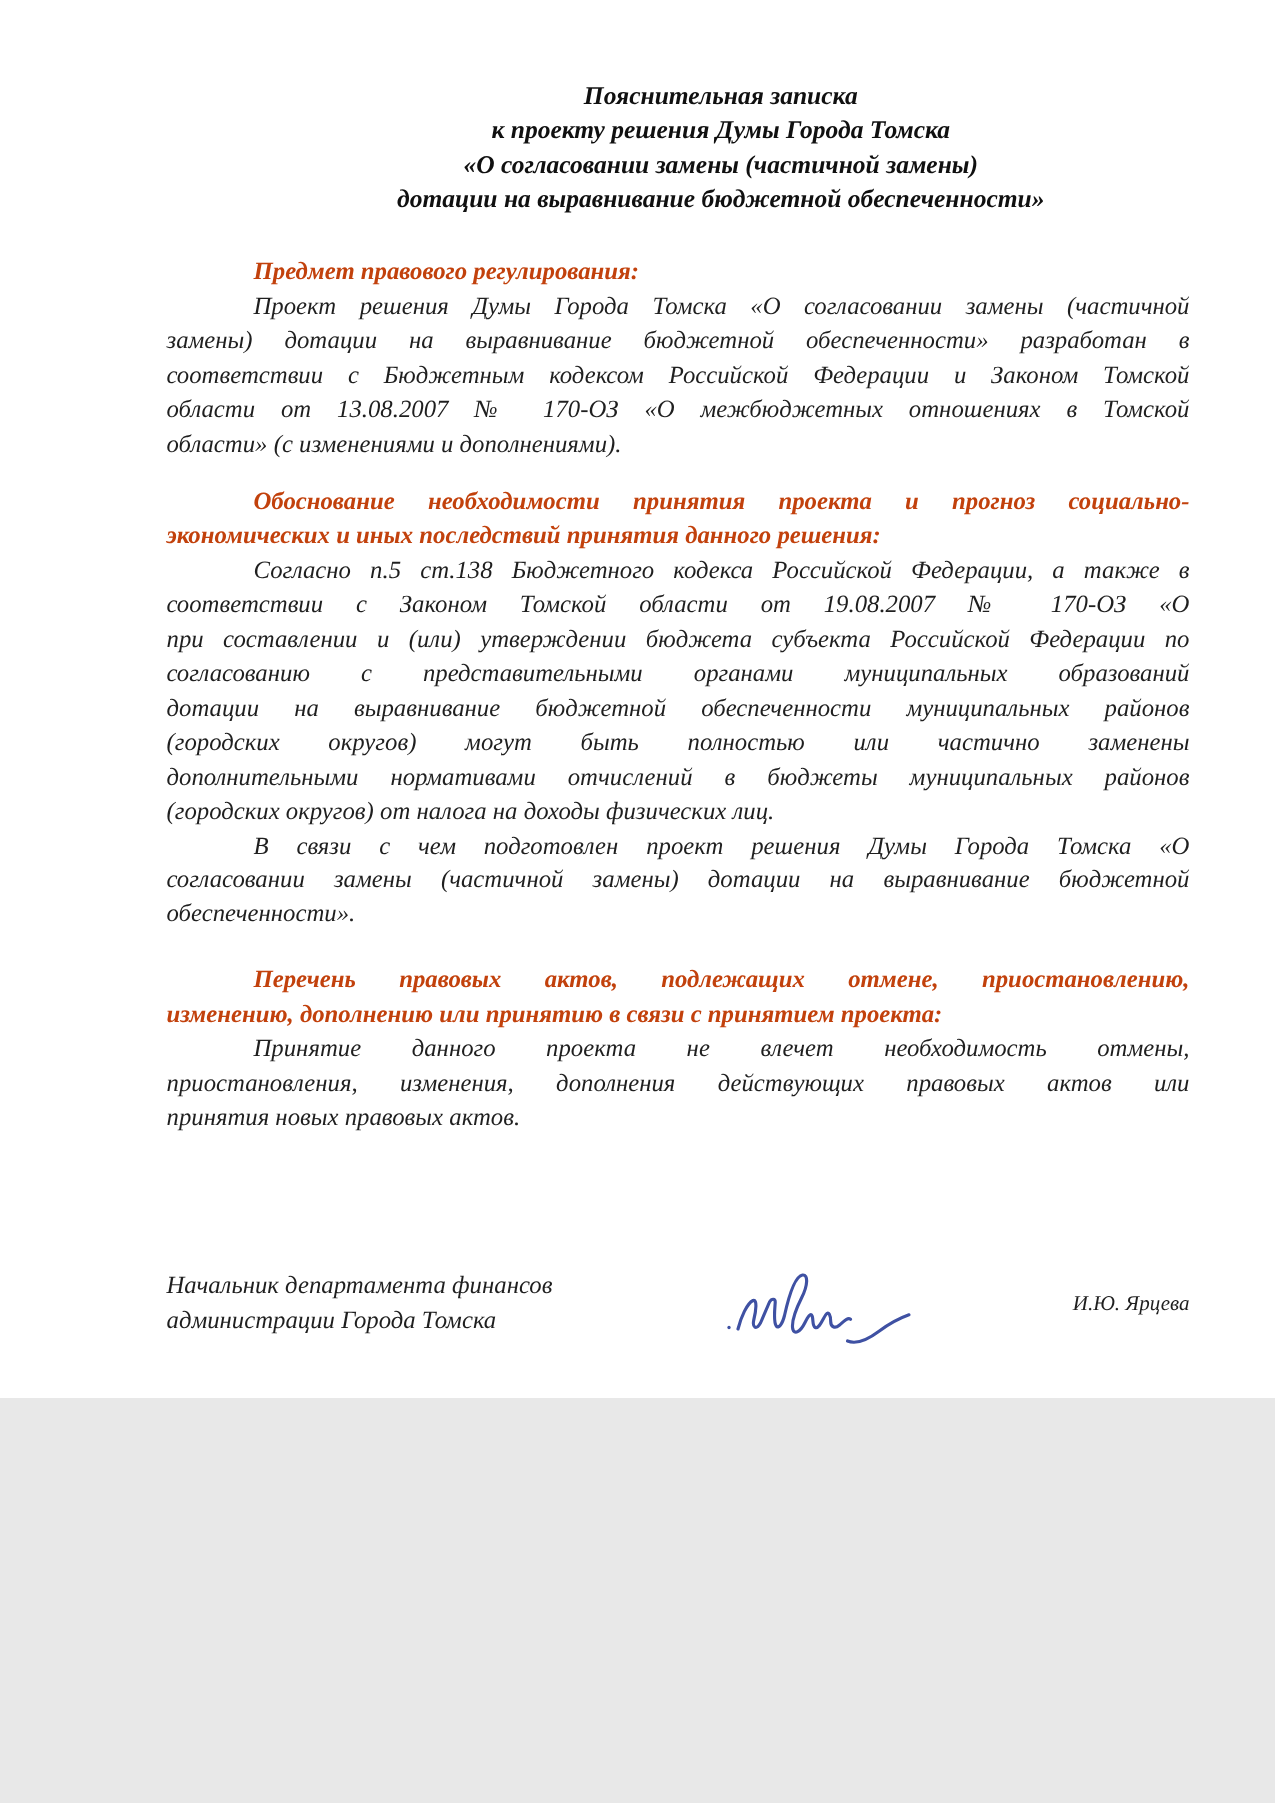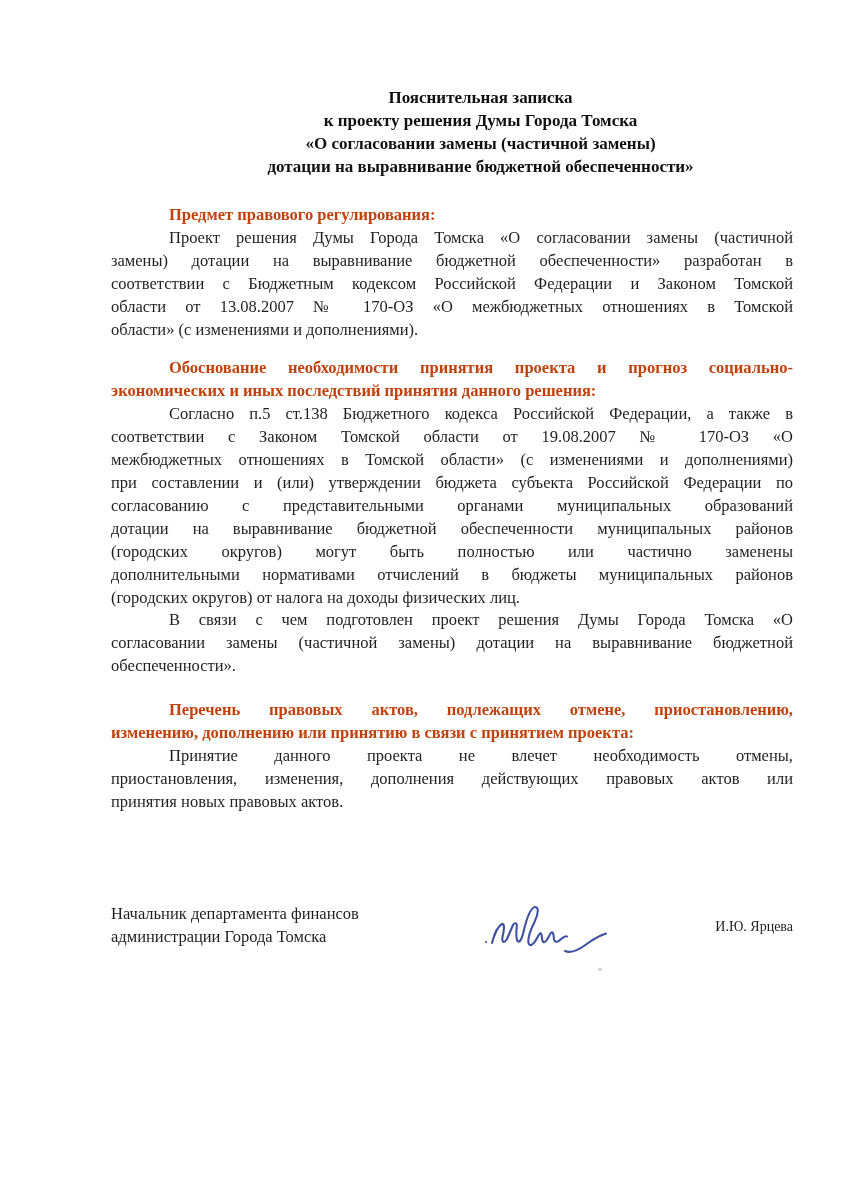--- a/index.html
+++ b/index.html
@@ -1,25 +1,26 @@
 <!DOCTYPE html>
 <html lang="ru"><head>
 <meta charset="utf-8">
 <style>
   html,body{margin:0;padding:0;background:#e8e8e8;}
   .page{
     position:relative;
-    width:850px;height:1202px;
+    width:850px;height:932px;
     margin:0 auto;
     background:#ffffff;
     font-family:"Liberation Serif","DejaVu Serif",serif;
     color:#1f1f1f;
     overflow:hidden;
     box-sizing:border-box;
-    padding:86px 57px 0 111px; 
+    padding:52px 57px 0 111px; 
+    font-style:italic;
   }
   .content{width:682px;}
   .title{
     width:739px;            
     margin-left:0;
     font-weight:bold;
     color:#101010;
     font-size:17px;
     line-height:23px;
     margin-bottom:26px;
@@ -79,21 +80,20 @@
       </div>
 
     <div class="block heading" id="h-obosnovanie">
         <div class="line indent">Обоснование необходимости принятия проекта и прогноз социально-</div>
         <div class="line last">экономических и иных последствий принятия данного решения:</div>
       </div>
 
     <div class="block paragraph">
         <div class="line indent">Согласно п.5 ст.138 Бюджетного кодекса Российской Федерации, а также в</div>
         <div class="line">соответствии с Законом Томской области от 19.08.2007 № 170-ОЗ «О</div>
-        <div class="line">межбюджетных отношениях в Томской области» (с изменениями и дополнениями)</div>
         <div class="line">при составлении и (или) утверждении бюджета субъекта Российской Федерации по</div>
         <div class="line">согласованию с представительными органами муниципальных образований</div>
         <div class="line">дотации на выравнивание бюджетной обеспеченности муниципальных районов</div>
         <div class="line">(городских округов) могут быть полностью или частично заменены</div>
         <div class="line">дополнительными нормативами отчислений в бюджеты муниципальных районов</div>
         <div class="line last">(городских округов) от налога на доходы физических лиц.</div>
       </div>
 
     <div class="block paragraph">
         <div class="line indent">В связи с чем подготовлен проект решения Думы Города Томска «О</div>

